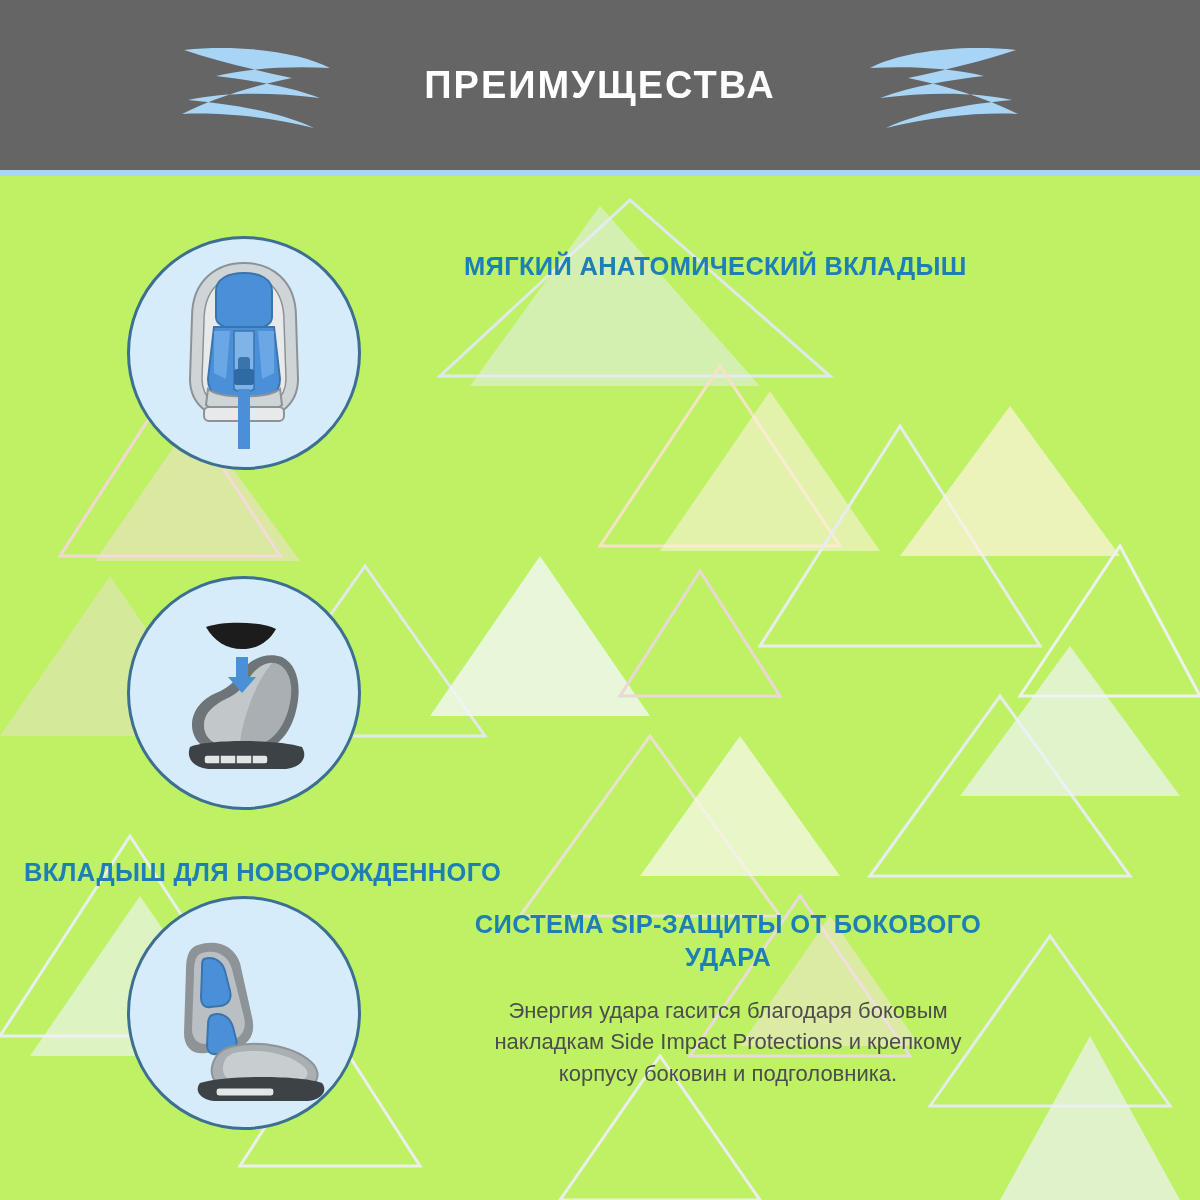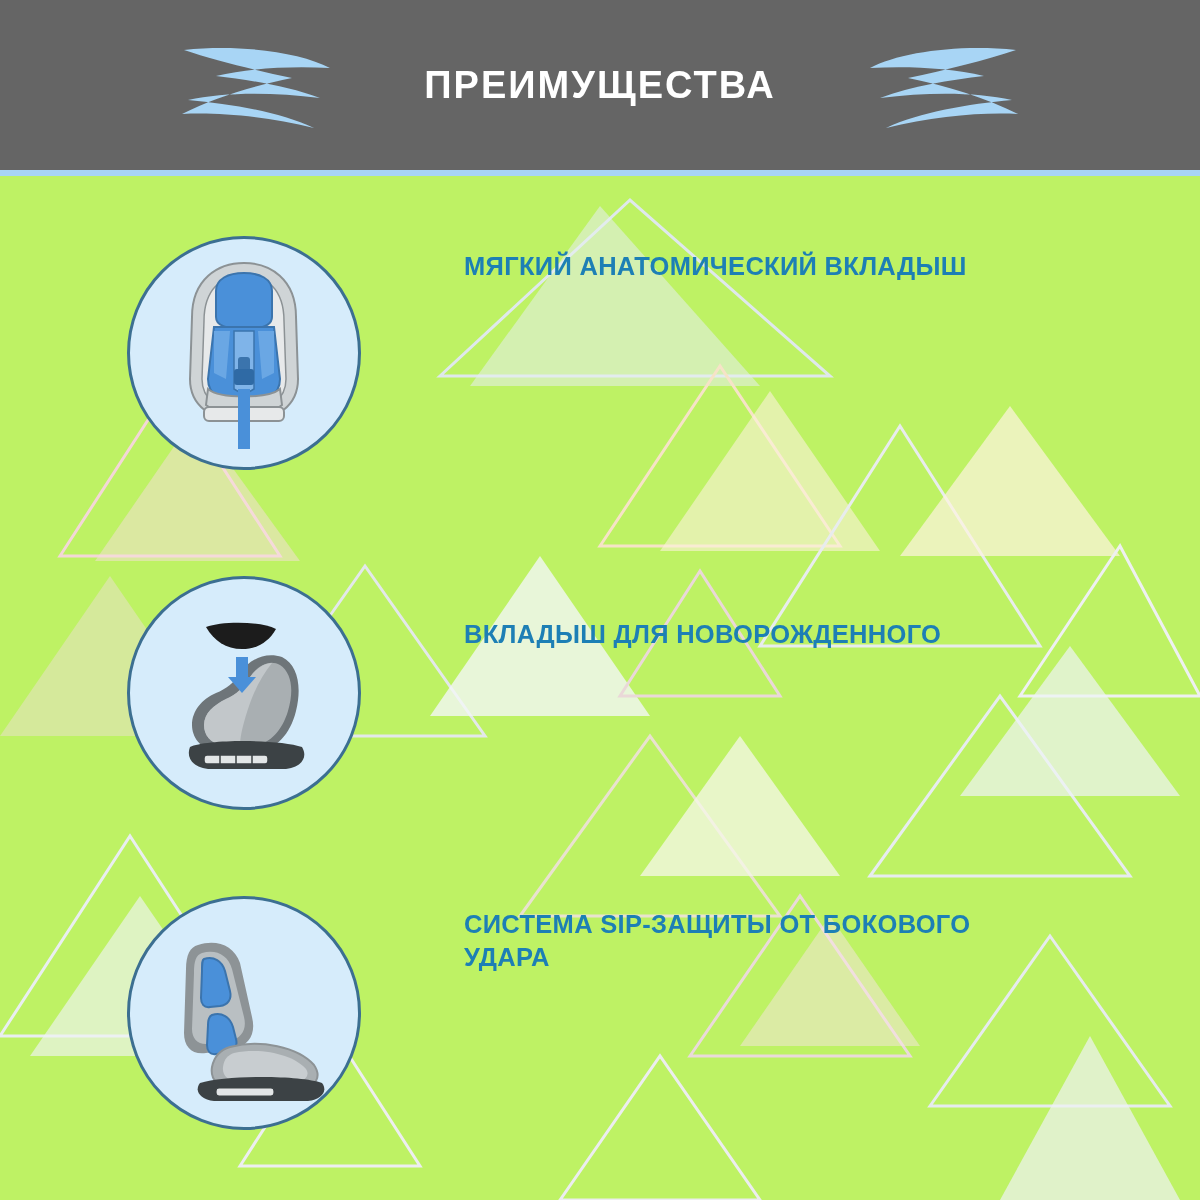--- a/index.html
+++ b/index.html
@@ -80,21 +80,21 @@
   }
   .feature {
     position: absolute;
     left: 0;
     width: 968px;
     display: flex;
     align-items: flex-start;
     margin-left: 24px;
   }
   .feature-1 { top: 56px; }
-  .feature-2 { top: 396px; }
+  .feature-2 { top: 396px; flex-direction: column; }
   .feature-3 { top: 716px; }
 
   .icon-wrap {
     width: 440px;
     min-width: 440px;
     display: flex;
     justify-content: center;
     padding-top: 4px;
   }
   .icon-circle {
@@ -125,21 +125,21 @@
     margin: 0 0 22px 0;
   }
   .feature-body {
     color: #4d4d4d;
     font-size: 22px;
     line-height: 1.42;
     margin: 0;
     white-space: pre-line;
   }
   .feature-2 .text-col { padding-top: 46px; }
-  .feature-3 .text-col { padding-top: 16px; }
+  .feature-3 .text-col { padding-top: 16px; text-align: center; }
 </style>
 </head>
 <body>
 
 <div class="page">
 
   <div class="header">
     <svg class="swoosh left" viewBox="0 0 180 95">
       <path d="M4 8 C60 2 120 10 150 26 C110 24 70 26 36 34 C70 38 108 44 140 56 C92 50 44 50 8 58 C52 62 100 70 134 86 C86 74 36 70 2 72 C34 56 72 44 112 36 C74 28 34 18 4 8 Z" fill="#a8d5f5"></path>
     </svg>
@@ -236,17 +236,18 @@
             <path d="M82 116 C92 113 100 118 103 128 L106 140 C108 148 104 153 96 154 L86 155 C80 156 77 152 77 146 L78 126 C78 119 80 117 82 116 Z" fill="#4a90d9" stroke="#3b74ad" stroke-width="2"></path>
             <path d="M100 148 C130 140 168 148 184 166 C192 178 186 188 170 190 L106 190 C88 190 80 180 82 168 C84 158 90 151 100 148 Z" fill="#a9afb2" stroke="#8d9396" stroke-width="2"></path>
             <path d="M104 154 C132 148 164 156 176 170 C180 176 176 182 166 183 L110 183 C98 183 92 176 93 168 C94 160 98 156 104 154 Z" fill="#c8cdd0"></path>
             <path d="M70 184 C96 176 170 176 192 184 C198 192 192 200 178 202 L84 202 C70 200 64 192 70 184 Z" fill="#3c4245"></path>
             <rect x="86" y="189" width="58" height="8" rx="3" fill="#e3e6e7" stroke="#3c4245" stroke-width="1.2"></rect>
           </svg>
         </div>
       </div>
       <div class="text-col">
         <h2 class="feature-title">СИСТЕМА SIP-ЗАЩИТЫ ОТ БОКОВОГО УДАРА</h2>
+        <p class="feature-body">Энергия удара гасится благодаря боковым накладкам Side Impact Protections и крепкому корпусу боковин и подголовника.</p>
       </div>
     </div>
 
   </div>
 </div>
 
 </body></html>

